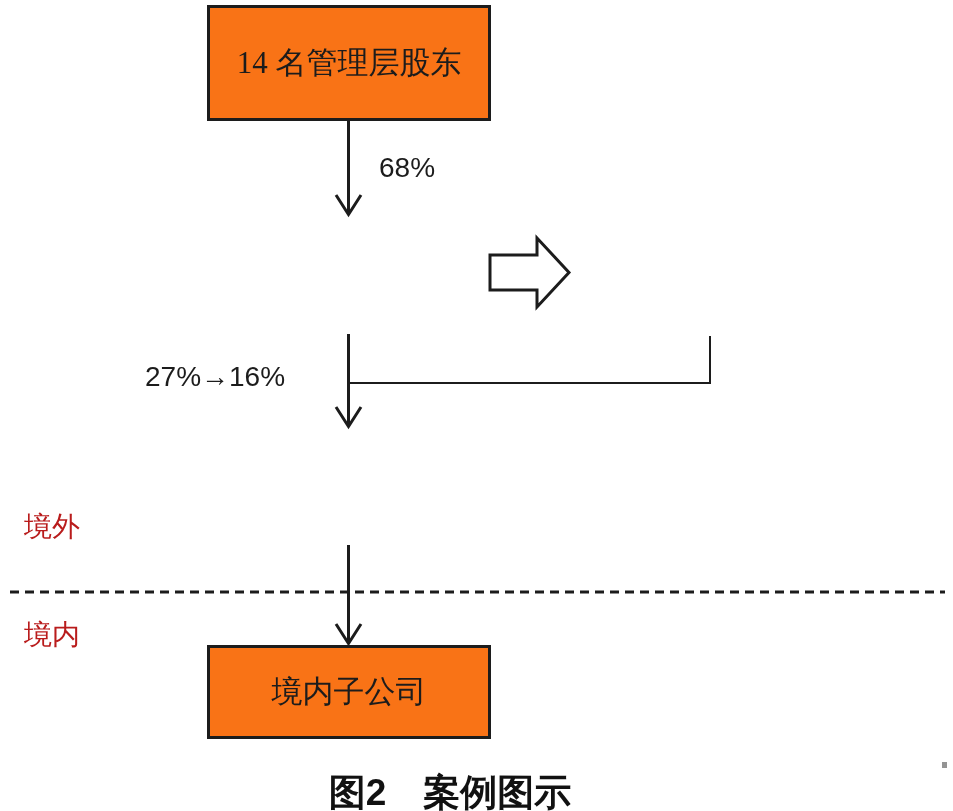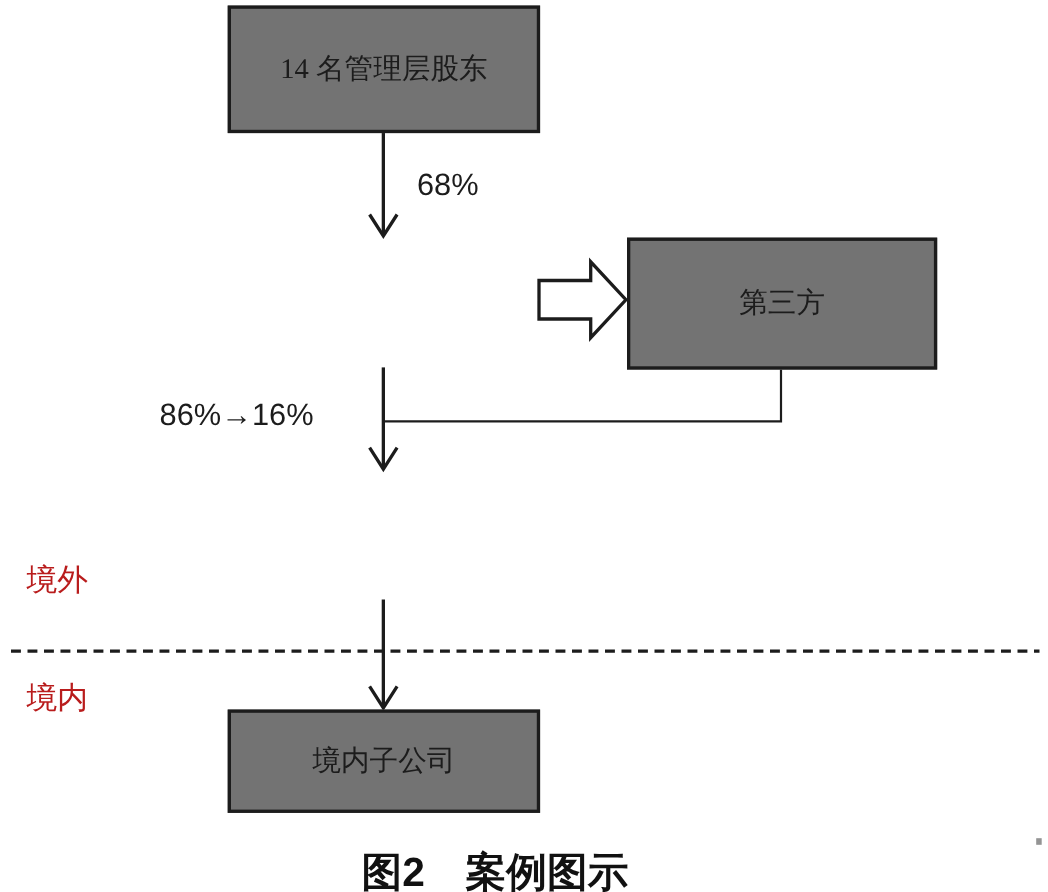--- a/index.html
+++ b/index.html
@@ -20,28 +20,28 @@
     position: absolute;
     left: 0;
     top: 0;
     width: 953px;
     height: 811px;
   }
   .box {
     position: absolute;
     box-sizing: border-box;
     border: 3px solid #1c1c1c;
-    background: #737373;
+    background: #f97316;
     display: flex;
     flex-direction: column;
     align-items: center;
     justify-content: center;
     text-align: center;
     font-family: "Liberation Serif", "DejaVu Serif", serif;
-    font-size: 26px;
+    font-size: 31px;
     line-height: 1.35;
     color: #1c1c1c;
     white-space: nowrap;
   }
   .box-shareholders { left: 207px; top: 5px;   width: 284px; height: 116px; }
   .box-fa           { left: 207px; top: 216px; width: 284px; height: 119px; }
   .box-third-party  { left: 570px; top: 216px; width: 282px; height: 120px; }
   .box-y            { left: 207px; top: 428px; width: 284px; height: 118px; }
   .box-domestic     { left: 207px; top: 645px; width: 284px; height: 94px; }
 
@@ -108,32 +108,29 @@
     <polygon points="490,255 537,255 537,238 569,272.5 537,307 537,290 490,290" fill="#ffffff" stroke="#1c1c1c" stroke-width="3"></polygon>
 
     <line x1="10" y1="592" x2="945" y2="592" stroke="#1c1c1c" stroke-width="3" stroke-dasharray="9 6"></line>
   </svg>
 
   <div class="box box-shareholders">
     <span>14 名管理层股东</span>
   </div>
 
 
-  <div class="box box-third-party">
-    <span>第三方</span>
-  </div>
 
 
   <div class="box box-domestic">
     <span>境内子公司</span>
   </div>
 
   <div class="edge-label label-100">68%</div>
 
-  <div class="edge-label label-27">86%→16%</div>
+  <div class="edge-label label-27">27%→16%</div>
 
   <div class="region-label label-offshore">境外</div>
 
   <div class="region-label label-onshore">境内</div>
 
   <div class="caption">图2　案例图示</div>
 
   <div class="speck"></div>
 
 </div>

